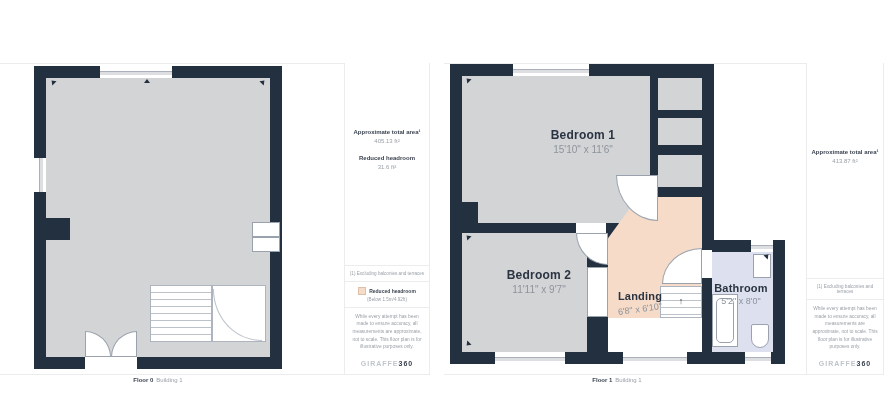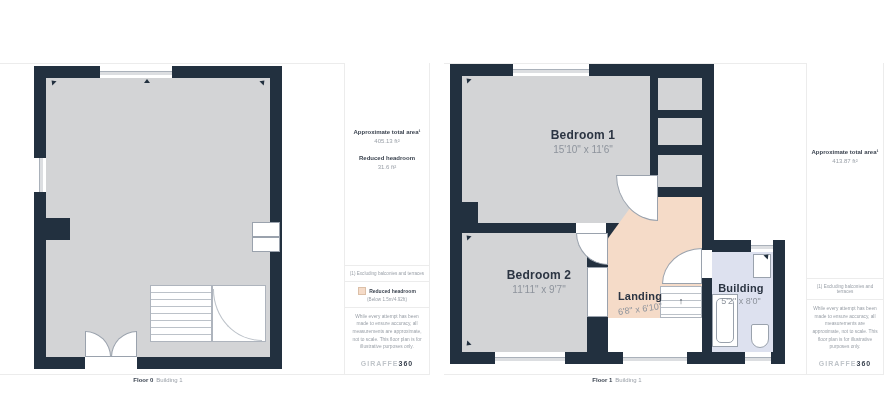--- a/index.html
+++ b/index.html
@@ -158,21 +158,21 @@
   </div>
   <div class="room-label" style="left:80px;top:204px;margin-left:9px;">
     <div class="room-name">Bedroom 2</div>
     <div class="room-dims">11'11" x 9'7"</div>
   </div>
   <div class="room-label sm" style="left:190px;top:226px;">
     <div class="room-name">Landing</div>
     <div class="room-dims tilt">6'8" x 6'10"</div>
   </div>
   <div class="room-label sm" style="left:291px;top:218px;">
-    <div class="room-name">Building</div>
+    <div class="room-name">Bathroom</div>
     <div class="room-dims">5'2" x 8'0"</div>
   </div>
 </div>
 
 <div class="infocol" style="left:806px;width:78px;">
   <div class="col-stats">
     <div class="stat">
       <div class="stat-label">Approximate total area¹</div>
       <div class="stat-value">413.87 ft²</div>
     </div>

